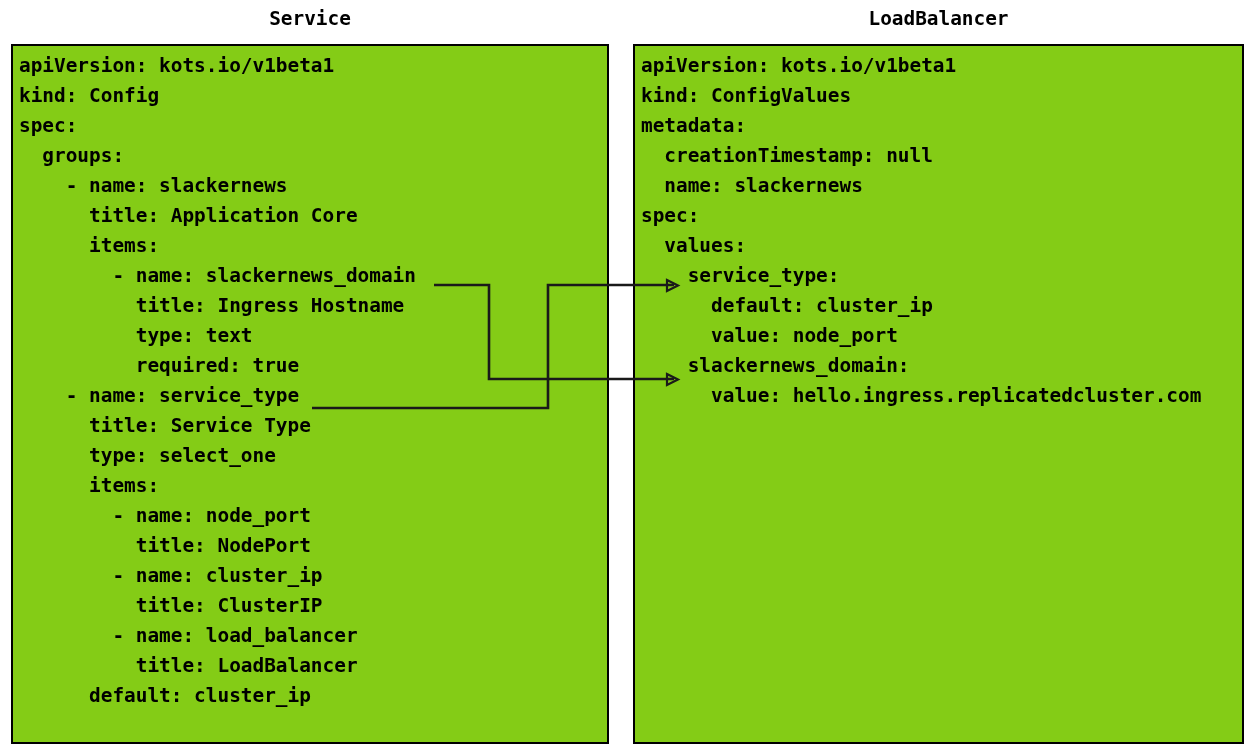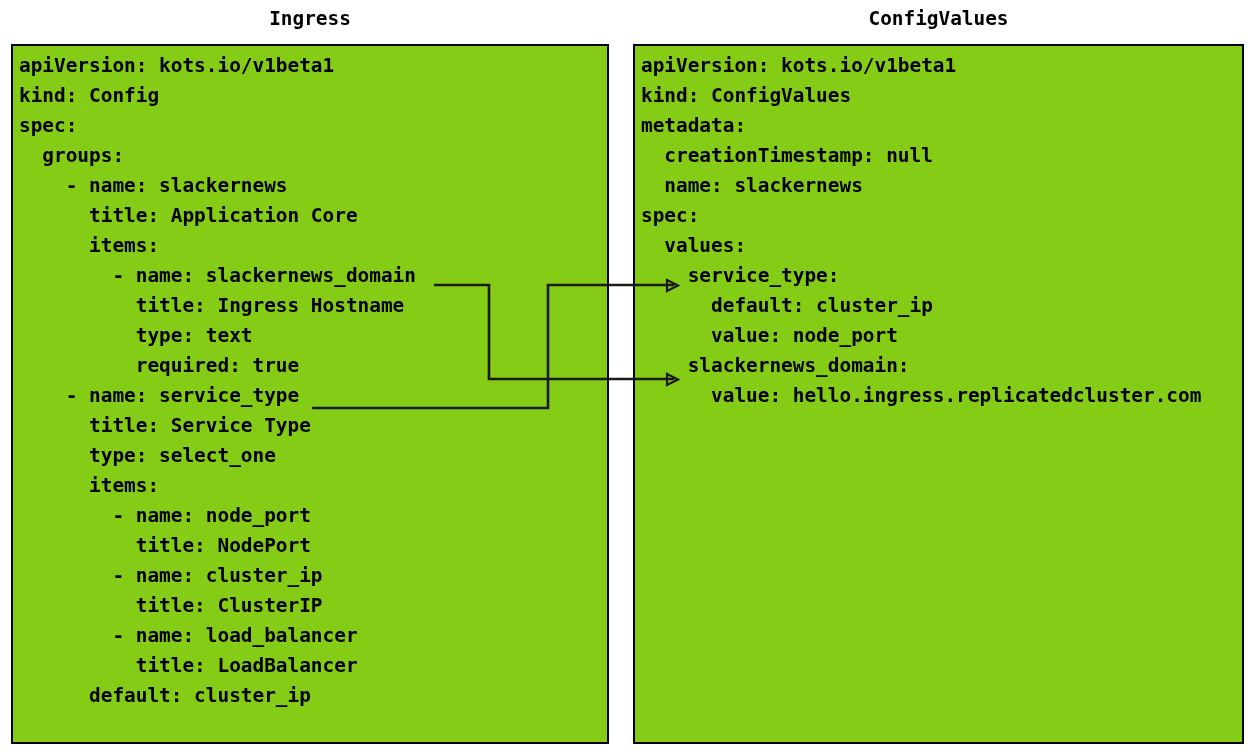--- a/index.html
+++ b/index.html
@@ -91,23 +91,23 @@
     stroke: #1a1a1a;
     stroke-width: 2.2;
     stroke-linejoin: miter;
   }
 </style>
 </head>
 <body>
 
 <div id="stage">
 
-  <div class="panel-title" id="title-config">Ingress</div>
+  <div class="panel-title" id="title-config">Service</div>
 
-  <div class="panel-title" id="title-configvalues">ConfigValues</div>
+  <div class="panel-title" id="title-configvalues">LoadBalancer</div>
 
   <div class="panel" id="panel-config">
     <pre class="code-block">apiVersion: kots.io/v1beta1
 kind: Config
 spec:
   groups:
     - name: slackernews
       title: Application Core
       items:
         - name: slackernews_domain

